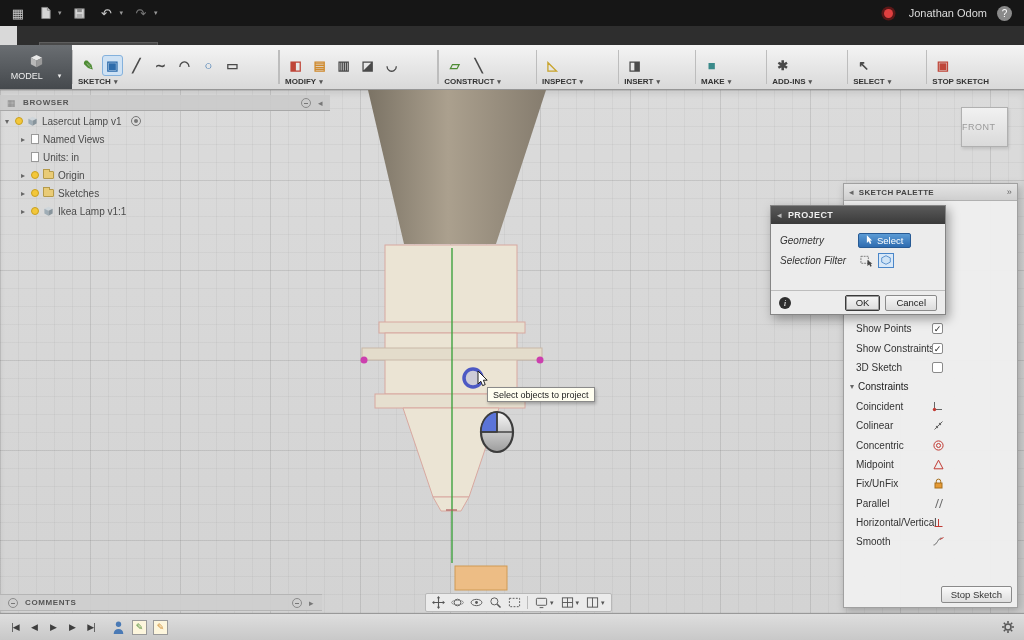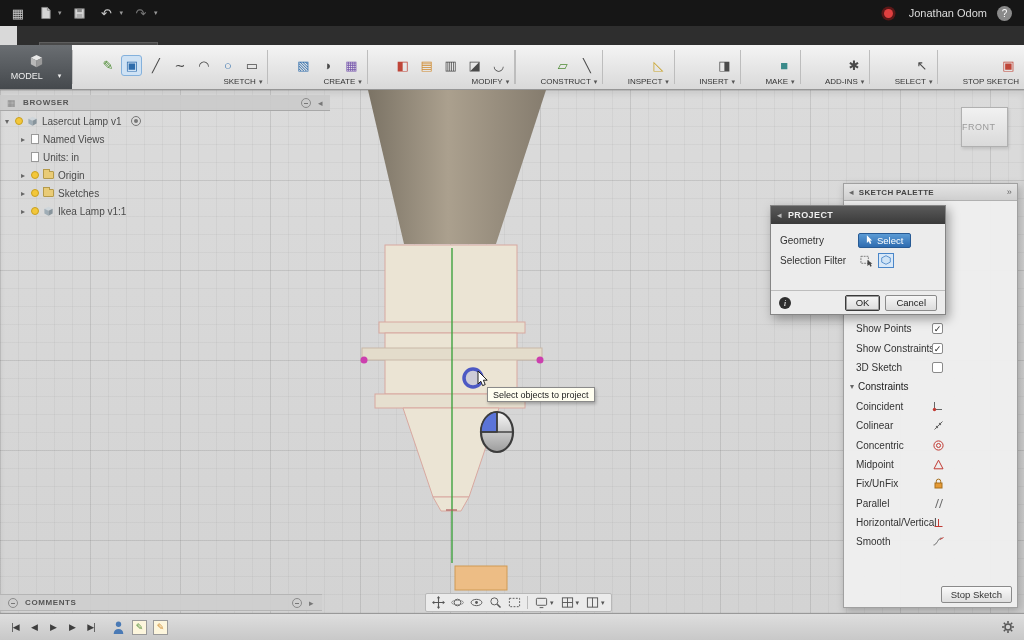--- a/index.html
+++ b/index.html
@@ -22,21 +22,21 @@
 .tab-side{width:22px;display:flex;align-items:center;justify-content:center;color:#b5b5b5;font-size:11px;}
 .tab{background:#4a4a4a;border:1px solid #5e5e5e;border-bottom:none;display:flex;align-items:center;gap:9px;padding:0 9px;font-size:10px;color:#e2e2e2;}
 .tab .close{color:#aaa;font-size:11px;}
 
 
 .toolbar{position:absolute;top:45px;left:0;width:100%;height:45px;background:linear-gradient(#f4f4f4,#d9d9d9);border-bottom:1px solid #969696;display:flex;align-items:stretch;z-index:20;}
 .model-btn{width:72px;background:linear-gradient(#6a6e72,#45494d);color:#eee;display:flex;flex-direction:column;align-items:center;justify-content:center;gap:2px;font-size:9px;flex:none;}
 .model-lbl{display:flex;align-items:center;gap:15px;}
 .model-lbl .caret{font-size:7px;}
 .model-cube{width:15px;height:15px;}
-.tgroup{display:flex;flex-direction:column;align-items:flex-end;justify-content:space-between;padding:10px 5px 3px;flex:1 0 auto;}
+.tgroup{display:flex;flex-direction:column;align-items:flex-start;justify-content:space-between;padding:10px 5px 3px;flex:1 0 auto;font-weight:bold;}
 .ticons{display:flex;gap:3px;align-items:center;}
 .ticon{width:21px;height:21px;border-radius:3px;display:flex;align-items:center;justify-content:center;font-size:13px;}
 .ticon.active{background:#cfe2f4;border:1px solid #84b1dc;}
 .tlabel{font-size:8px;color:#333;display:flex;gap:3px;align-items:center;white-space:nowrap;}
 .tlabel .caret{font-size:7px;color:#555;}
 .tdiv{width:1px;background:#bdbdbd;margin:5px 0;flex:none;}
 .g-green{color:#4e8c34}.g-blue{color:#2e6cab}.g-dark{color:#4a4a4a}.g-orange{color:#cf8a2e}.g-red{color:#bf4538}.g-purple{color:#7757ad}.g-yellow{color:#c9a52f}.g-teal{color:#3a8a8a}
 .i-grid:before{content:"▦"}.i-undo:before{content:"↶"}.i-redo:before{content:"↷"}
 .i-pencil:before{content:"✎"}.i-cube:before{content:"▣"}.i-line:before{content:"╱"}
 .i-spline:before{content:"∼"}.i-arc:before{content:"◠"}.i-circle:before{content:"○"}
@@ -92,21 +92,21 @@
 .checkbox{width:11px;height:11px;background:#fff;border:1px solid #8a8a8a;border-radius:2px;font-size:9px;line-height:10px;text-align:center;color:#222;}
 .cicon{width:13px;height:13px;display:block;}
 .stop-btn{position:absolute;right:5px;bottom:4px;height:17px;padding:0 9px;background:linear-gradient(#fafafa,#dedede);border:1px solid #8a8a8a;border-radius:2px;font-size:9.5px;color:#333;display:flex;align-items:center;font-family:"Liberation Sans",sans-serif;}
 
 
 .dialog{position:absolute;left:770px;top:115px;width:176px;height:110px;background:#ececec;border:1px solid #858585;box-shadow:3px 4px 10px rgba(0,0,0,.35);z-index:6;}
 .dlg-header{height:18px;background:linear-gradient(#5a5a5a,#3a3a3a);color:#eee;font-size:9px;font-weight:bold;display:flex;align-items:center;gap:6px;padding:0 6px;letter-spacing:.4px;}
 .dlg-header .arrow{color:#bbb;font-size:9px;font-weight:normal;}
 .dlg-body{padding-top:6px;}
 .dlg-row{display:flex;align-items:center;height:20px;padding:0 9px;font-size:10px;color:#333;}
-.dlg-row .rlabel{width:78px;flex:none;}
+.dlg-row .rlabel{width:78px;flex:none;font-style:italic;}
 .select-btn{background:linear-gradient(#5b9bd5,#2f6cb0);border:1px solid #275a94;color:#fff;font-size:9.5px;height:15px;display:flex;align-items:center;gap:4px;padding:0 7px;border-radius:2px;font-family:"Liberation Sans",sans-serif;}
 .filter-icons{display:flex;gap:4px;align-items:center;}
 .fi{width:16px;height:15px;display:flex;align-items:center;justify-content:center;}
 .fi.sel{border:1px solid #4a86c8;background:#d8e8f8;}
 .dlg-footer{position:absolute;left:0;right:0;bottom:0;height:24px;border-top:1px solid #bdbdbd;display:flex;align-items:center;padding:0 8px;}
 .info-circ{width:12px;height:12px;border-radius:50%;background:#2e2e2e;color:#fff;font-size:9px;display:flex;align-items:center;justify-content:center;font-family:"Liberation Serif",serif;font-style:italic;}
 .dlg-btns{margin-left:auto;display:flex;gap:5px;}
 .dbtn{height:16px;padding:0 10px;font-size:9.5px;background:linear-gradient(#f6f6f6,#dcdcdc);border:1px solid #8a8a8a;border-radius:2px;color:#222;display:flex;align-items:center;font-family:"Liberation Sans",sans-serif;}
 .dbtn.primary{border-color:#3a3a3a;box-shadow:inset 0 0 0 1px #9a9a9a;}
 
@@ -198,31 +198,20 @@
         <span class="ticon i-circle g-blue"></span>
         <span class="ticon i-rectg g-dark"></span>
       </div>
       <div class="tlabel">
           <span>SKETCH</span>
           <span class="caret">▾</span>
         </div>
     </div>
     <div class="tdiv"></div>
 
-    <div class="tgroup">
-      <div class="ticons">
-        <span class="ticon i-extrude g-blue"></span>
-        <span class="ticon i-revolve g-dark"></span>
-        <span class="ticon i-pattern g-purple"></span>
-      </div>
-      <div class="tlabel">
-          <span>CREATE</span>
-          <span class="caret">▾</span>
-        </div>
-    </div>
     <div class="tdiv"></div>
 
     <div class="tgroup">
       <div class="ticons">
         <span class="ticon i-press g-red"></span>
         <span class="ticon i-shell g-orange"></span>
         <span class="ticon i-combine g-dark"></span>
         <span class="ticon i-split g-dark"></span>
         <span class="ticon i-fillet g-dark"></span>
       </div>

